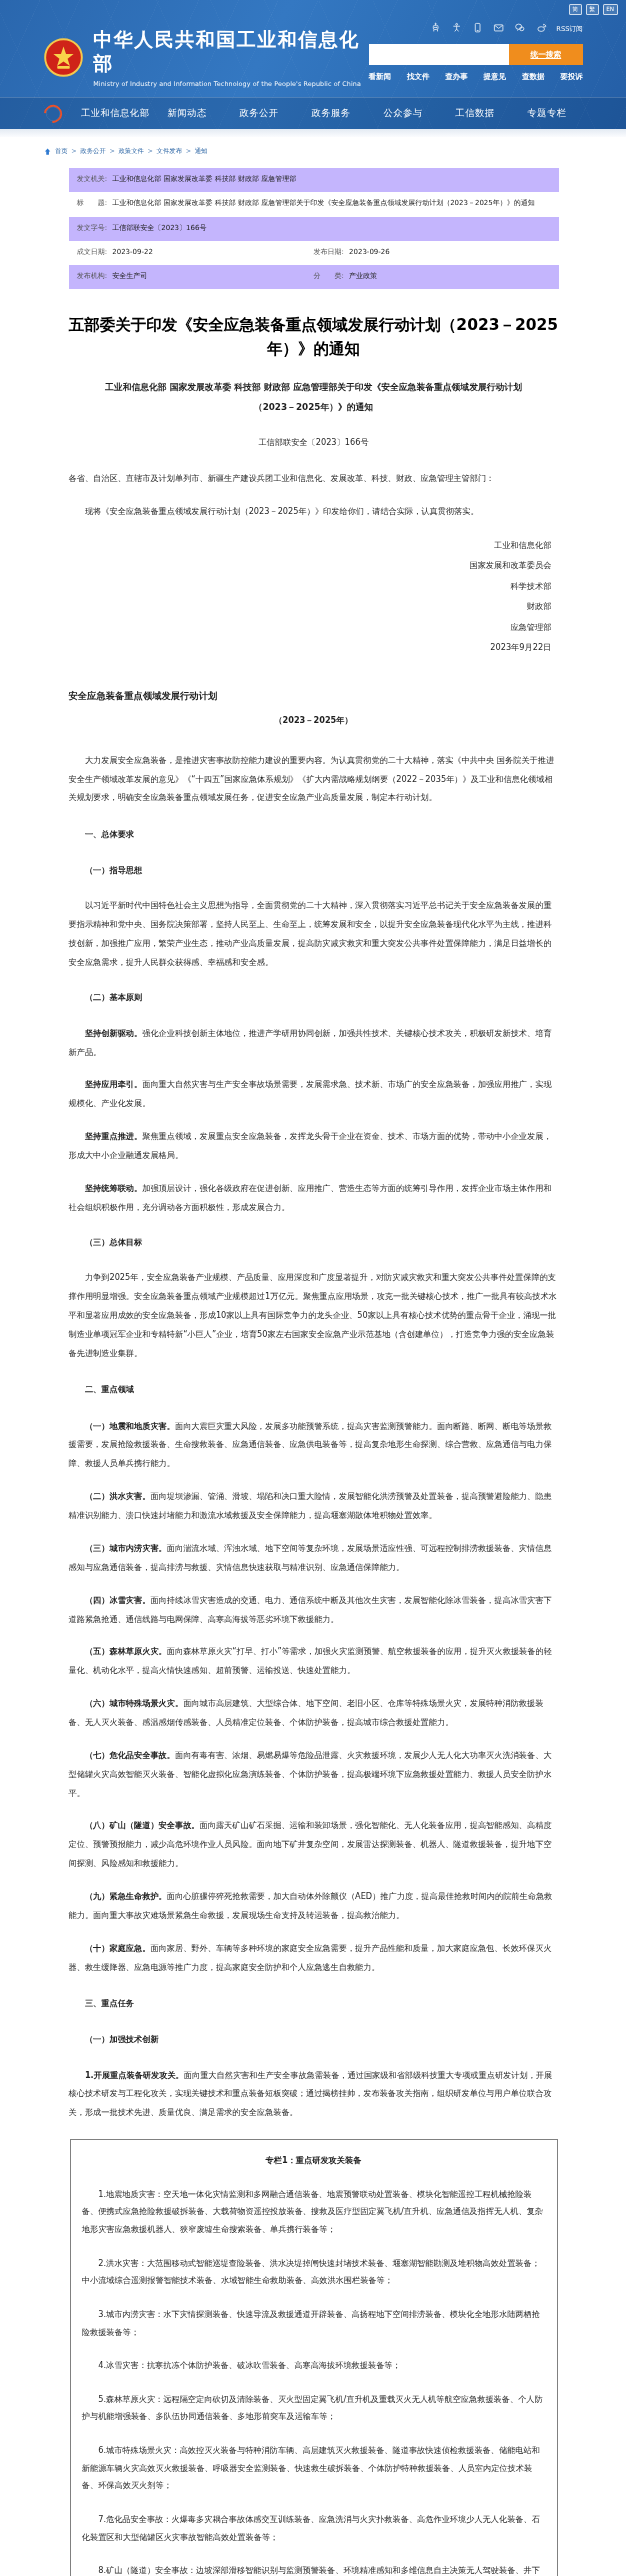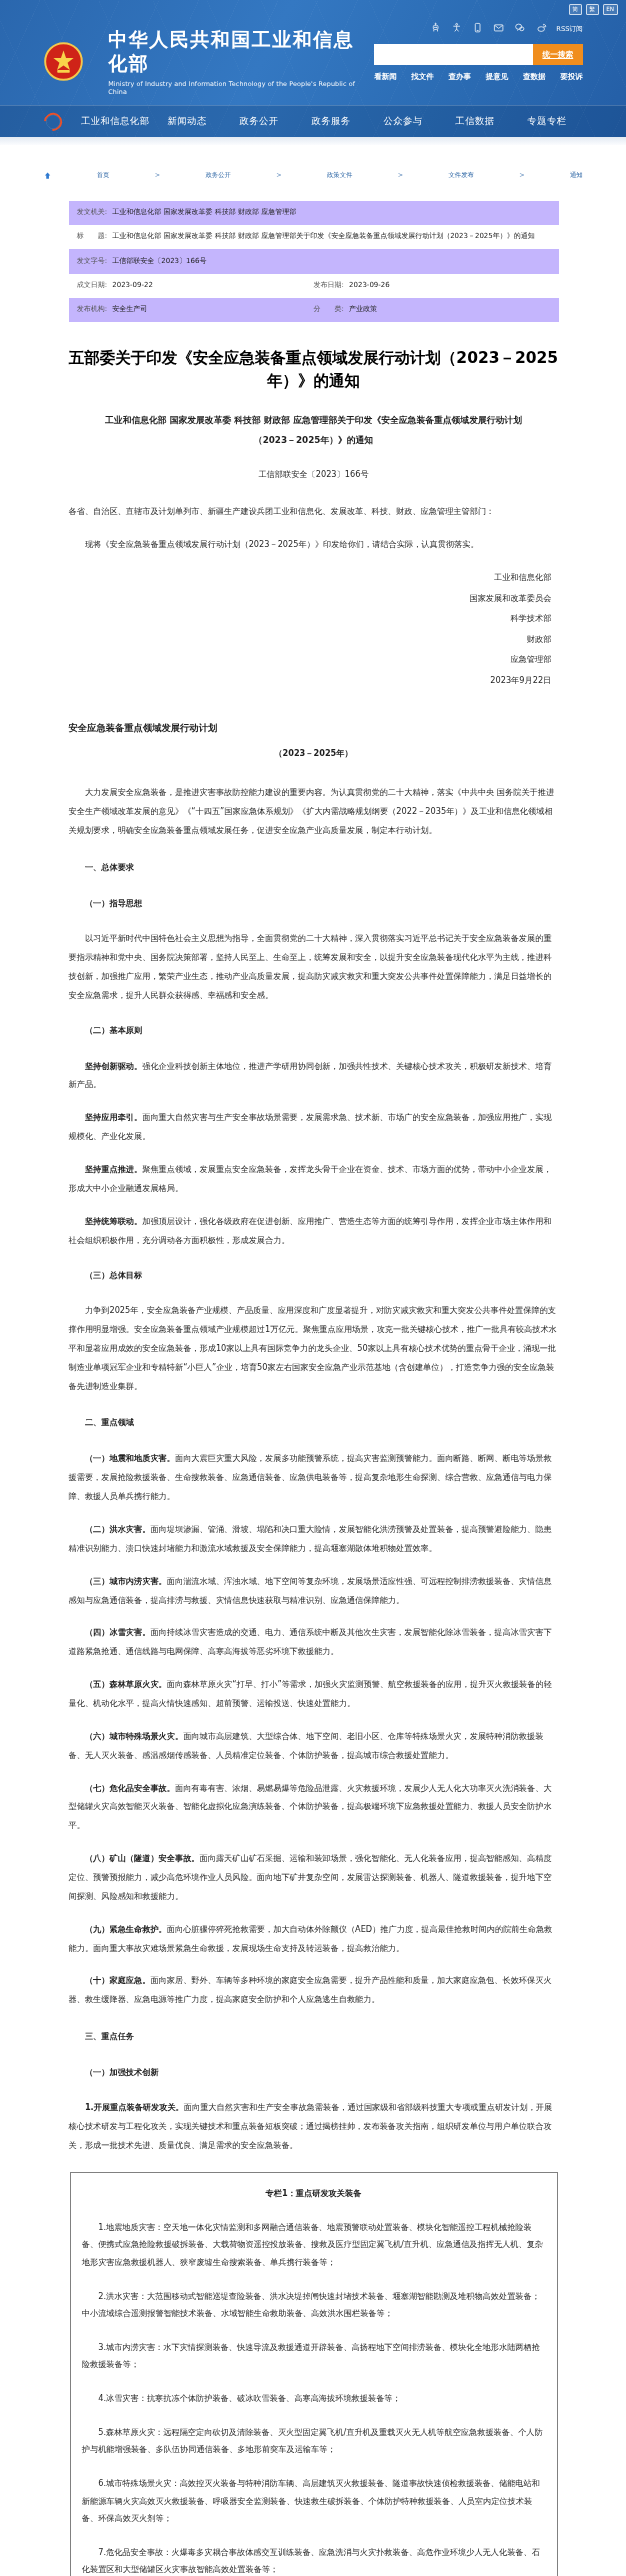--- a/index.html
+++ b/index.html
@@ -13,47 +13,47 @@
     background:
       repeating-linear-gradient(115deg, rgba(255,255,255,.045) 0 0.5px, transparent 0.5px 36px),
       repeating-linear-gradient(65deg, rgba(255,255,255,.035) 0 0.5px, transparent 0.5px 49px);
   }
   .topbar { position:absolute; top:4.1px; right:9.3px; display:flex; gap:4.1px; z-index:3; }
   .tb-box { min-width:12.4px; height:10.8px; line-height:9.8px; padding:0 2.6px; text-align:center;
     font-size:5.7px; color:#fff; border:0.5px solid rgba(255,255,255,.75); border-radius:1.5px;
     background:rgba(255,255,255,.14); cursor:pointer; }
   .header-inner { position:relative; z-index:2; max-width:551px; margin:0 auto;
     display:flex; justify-content:space-between; align-items:flex-start; padding:20.6px 6.2px 9.3px; }
-  .brand { display:flex; align-items:center; gap:25px; margin-top:7.2px; }
+  .brand { display:flex; align-items:center; gap:10px; margin-top:7.2px; }
   .emblem { width:39px; height:39px; flex:0 0 auto; }
   .brand-cn { font-size:19px; font-weight:bold; letter-spacing:1.5px; line-height:1.25; }
   .brand-en { font-size:6.4px; letter-spacing:0.1px; margin-top:4.6px; opacity:.96; }
   .header-right { width:222px; padding-top:1px; }
   .icon-row { display:flex; justify-content:flex-end; align-items:flex-end; gap:8.8px; margin-bottom:10.3px; }
   .hicon { width:12.4px; height:12.4px; display:inline-flex; align-items:center; justify-content:center; cursor:pointer; }
   .hicon svg { width:11.3px; height:11.3px; stroke:#fff; fill:none; stroke-width:1.6; }
   .rss-link { font-size:6.7px; color:#fff; cursor:pointer; }
   .search-row { display:flex; height:20.6px; }
   .search-input { flex:1; border:none; outline:none; background:#fff; padding:0 6.2px; font-size:7.2px; }
-  .search-btn { width:50px; border:none; background:#f08d1d; color:#fff; font-size:7.7px; font-weight:bold; cursor:pointer;text-decoration:underline; }
+  .search-btn { width:74px; border:none; background:#f08d1d; color:#fff; font-size:7.7px; font-weight:bold; cursor:pointer;text-decoration:underline; }
   .quick-links { display:flex; justify-content:space-between; margin-top:7.2px; font-size:7.5px; font-weight:bold; }
   .quick-links span { cursor:pointer; }
 
   
   .nav { position:relative; z-index:2; background:rgba(10,50,100,.22); border-top:0.5px solid rgba(255,255,255,.18); }
   .nav-inner { max-width:551px; margin:0 auto; display:flex; align-items:center; height:31px; padding:0 6.2px; }
   .nav-logo { width:17.5px; height:17.5px; border-radius:50%; margin-right:17.5px; flex:0 0 auto;
     border:2.1px solid #e8512b; border-left-color:transparent; transform:rotate(-40deg);
     box-shadow:0 0 0 0.5px rgba(255,255,255,.15) inset; cursor:pointer; }
   .nav-item { flex:1; text-align:center; color:#fff; font-size:9.3px; letter-spacing:0.5px; cursor:pointer; }
   .banner-shadow { height:8.2px; background:linear-gradient(#e3eaf2,#fbfcfe); }
 
   
-  .crumbs { max-width:551px; margin:16px auto; padding:9.3px 6.2px 5.2px; display:flex; align-items:center;
-    gap:3.6px; font-size:6.4px; color:#2d66a5;justify-content:space-between; }
+  .crumbs { max-width:551px; margin:0 auto; padding:9.3px 6.2px 5.2px; display:flex; align-items:center;
+    gap:3.6px; font-size:6.4px; color:#2d66a5; }
   .crumb { cursor:pointer; }
   .crumb-sep { color:#4f7fb5; }
   .home-ic svg { width:7.2px; height:7.2px; fill:#2f7ad1; display:block; }
 
   
   .container { width:490px; margin:0 auto; }
   .meta { margin-top:7.2px; font-size:7px; }
   .meta-row { display:flex; padding:6.2px 8.2px; line-height:1.7; }
   .meta-row.gray { background:#c4b5fd; }
   .meta-cell { flex:1; display:flex; min-width:0; }

